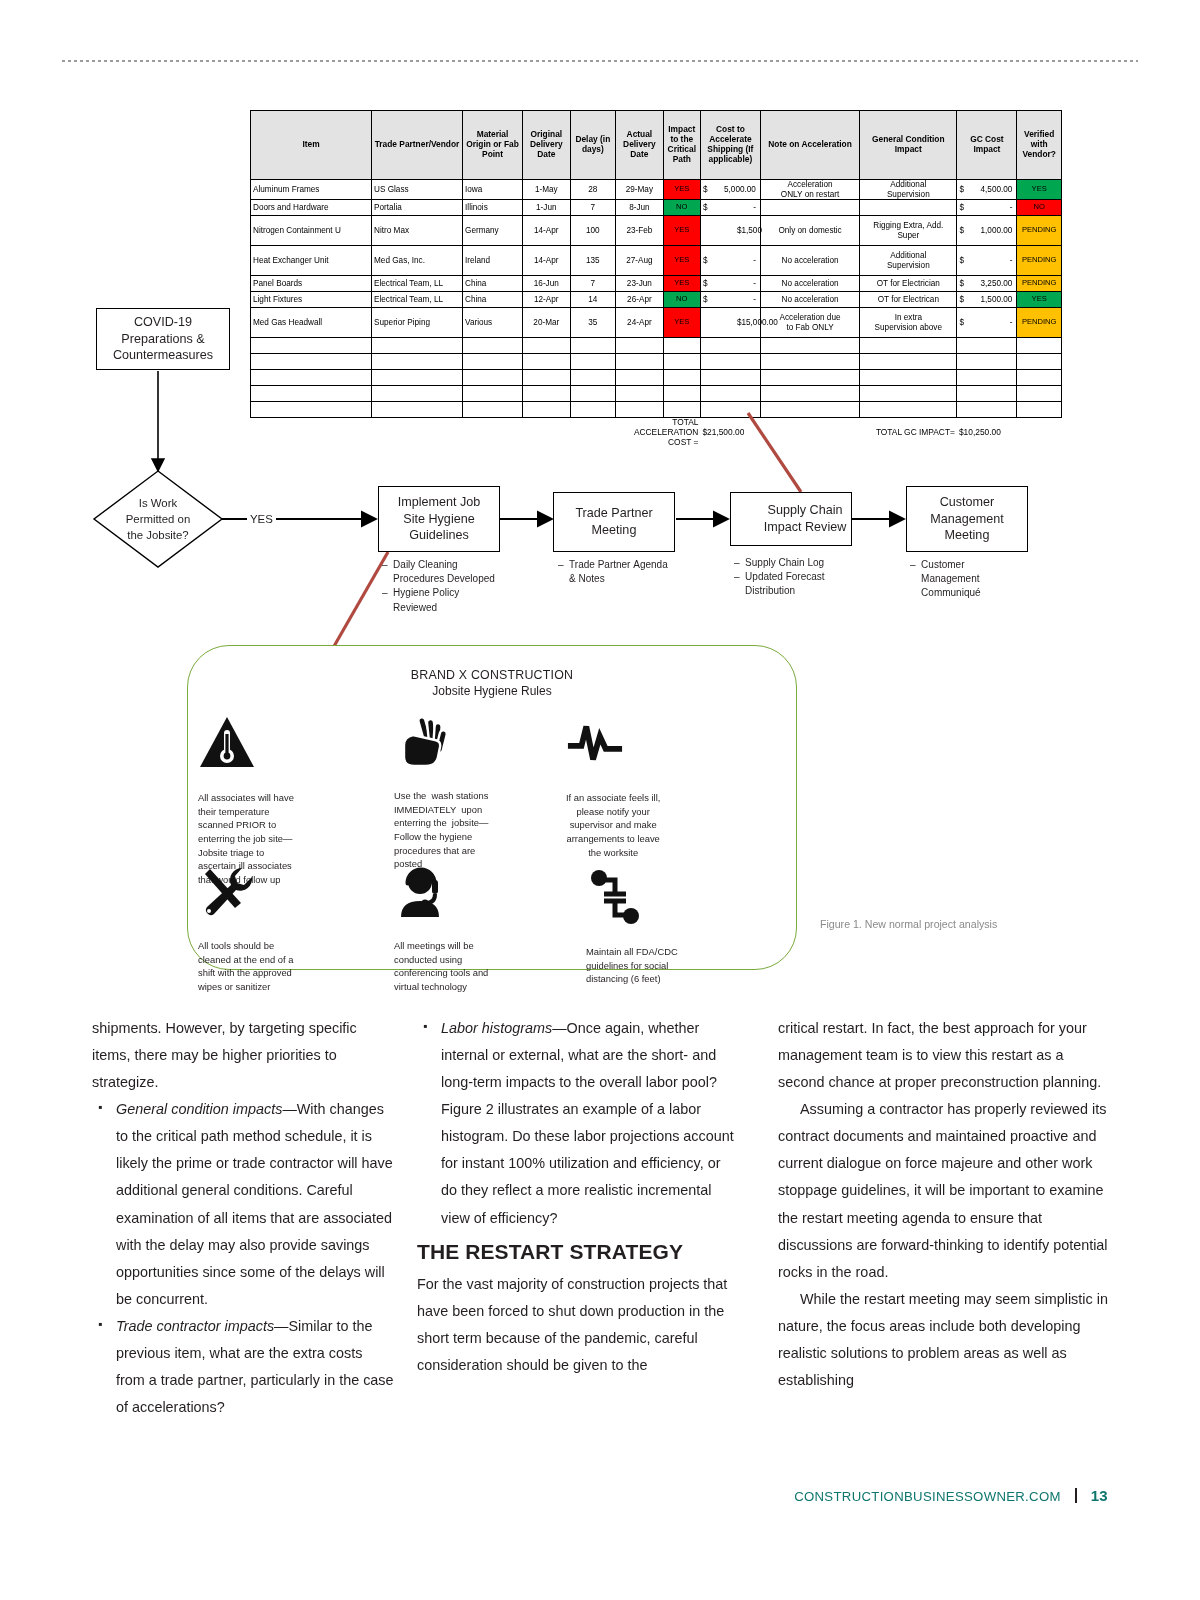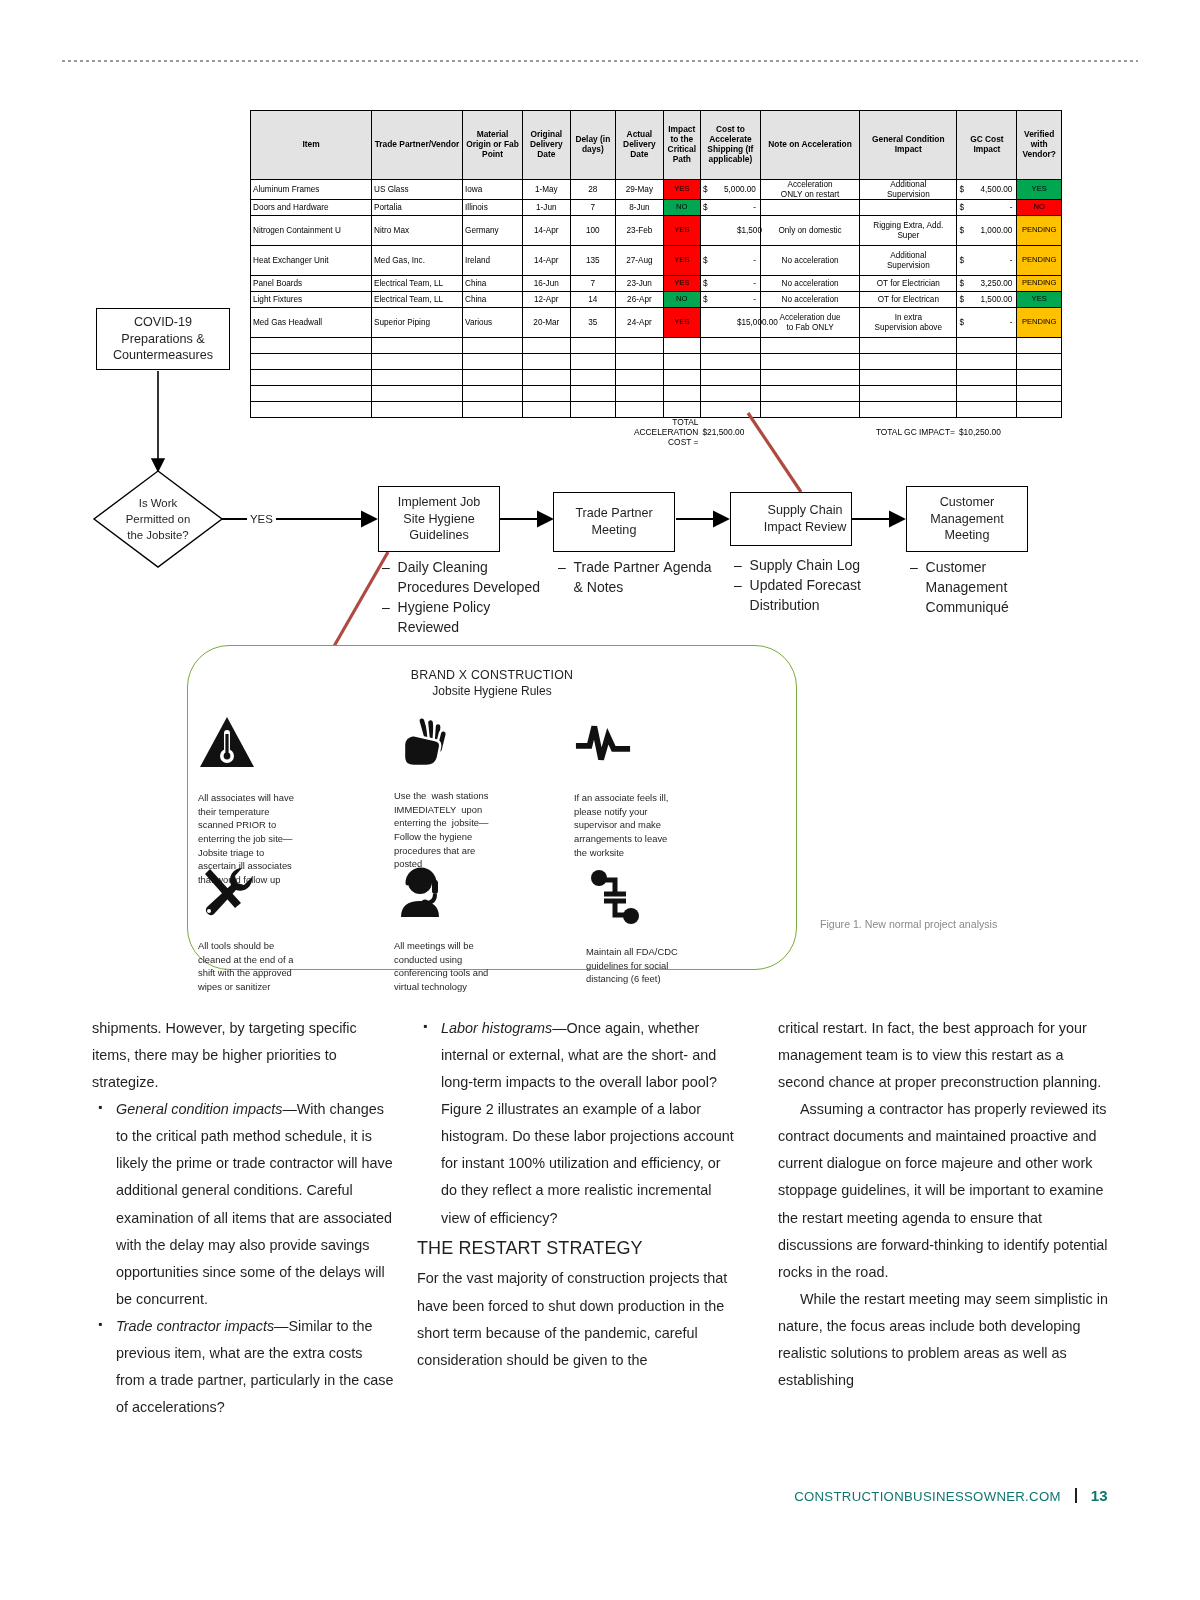--- a/index.html
+++ b/index.html
@@ -41,21 +41,21 @@
   
   col.w1{width:117px}col.w2{width:88px}col.w3{width:58px}col.w4{width:46px}
   col.w5{width:44px}col.w6{width:46px}col.w7{width:36px}col.w8{width:58px}
   col.w9{width:96px}col.w10{width:94px}col.w11{width:58px}col.w12{width:43px}
 
   
   .fc{position:absolute;left:0;top:0;width:1200px;height:1000px;}
   .box{position:absolute;border:1.6px solid #000;background:#fff;
     display:flex;align-items:center;justify-content:center;text-align:center;
     font-size:12.6px;line-height:1.32;color:#231f20;padding:4px 6px;box-sizing:border-box;}
-  .bullets{position:absolute;font-size:14px;line-height:1.42;color:#231f20;}
+  .bullets{position:absolute;font-size:10px;line-height:1.42;color:#231f20;}
   .diamond{position:absolute;width:128px;height:96px;}
   .diamond .dtxt{position:absolute;inset:0;display:flex;flex-direction:column;
     align-items:center;justify-content:center;font-size:11.4px;line-height:1.42;text-align:center;}
 
   
   .card{position:absolute;left:187px;top:645px;width:610px;height:325px;
     border:1.6px solid #7aa93c;border-radius:42px;background:#fff;box-sizing:border-box;}
   .card-title{position:absolute;left:0;right:0;top:22px;text-align:center;}
   .card-title .l1{font-size:12.4px;font-weight:normal;letter-spacing:.2px;}
   .card-title .l2{font-size:12px;margin-top:2px;}
@@ -66,21 +66,21 @@
   .caption{position:absolute;left:820px;top:918px;font-size:10.6px;color:#8a8a8a;}
 
   
   .cols{position:absolute;left:92px;top:1015px;width:1016px;height:420px;}
   .col{position:absolute;top:0;width:303px;font-size:14.4px;line-height:1.88;color:#231f20;}
   .col.c1{left:0;} .col.c2{left:325px;width:320px;} .col.c3{left:686px;width:330px;}
   .col p{margin:0;}
   .li{position:relative;padding-left:24px;}
   .li .bul{position:absolute;left:6px;top:0;font-size:12px;color:#231f20;}
   .ital{font-style:italic;}
-  .shead{font-weight:normal;font-size:18px;letter-spacing:.1px;margin-top:18px;margin-bottom:2px;}
+  .shead{font-weight:bold;font-size:21px;letter-spacing:.1px;margin-top:18px;margin-bottom:2px;}
   .indent{text-indent:22px;}
 
   
   .footer{position:absolute;left:0;right:0;top:1487px;text-align:right;padding-right:92px;
     font-size:13.2px;letter-spacing:.3px;color:#0f766e;}
   .footer .bar{display:inline-block;width:2px;height:15px;background:#231f20;
     vertical-align:-2px;margin:0 10px;}
   .footer .pg{font-weight:bold;font-size:15px;}
 </style>
 </head>
@@ -401,21 +401,21 @@
             <rect x="33" y="6" width="7" height="26" rx="3.5" transform="rotate(-6 36 19)"></rect>
             <rect x="39" y="10" width="7" height="25" rx="3.5" transform="rotate(4 42 22)"></rect>
             <rect x="43" y="17" width="7" height="23" rx="3.5" transform="rotate(14 46 28)"></rect>
             <path d="M18 22 q-9 2 -9 10 l0 12 q0 9 10 9 l12 0 q10 0 12 -9 l2 -10 q1 -6 -5 -7 l-22 -5 z"></path>
           </g>
         </svg>
       </div>
       <div class="txt">Use&nbsp;the&nbsp;&nbsp;wash&nbsp;stations<br>IMMEDIATELY&nbsp;&nbsp;upon<br>enterring&nbsp;the&nbsp;&nbsp;jobsite—<br>Follow&nbsp;the&nbsp;hygiene<br>procedures&nbsp;that&nbsp;are<br>posted</div>
     </div>
 
-    <div class="rule" style="left:386px;top:68px;width:206px;">
+    <div class="rule" style="left:378px;top:68px;width:206px;text-align:center;">
       <div class="ico">
         <svg width="60" height="54" viewBox="0 0 60 54">
           <polyline points="2,30 16,30 21,10 28,44 35,20 41,33 58,33" fill="none" stroke="#111" stroke-width="6" stroke-linejoin="miter"></polyline>
         </svg>
       </div>
       <div class="txt">If&nbsp;an&nbsp;associate&nbsp;feels&nbsp;ill,<br>please&nbsp;notify&nbsp;your<br>supervisor&nbsp;and&nbsp;make<br>arrangements&nbsp;to&nbsp;leave<br>the&nbsp;worksite</div>
     </div>
 
     <div class="rule" style="left:10px;top:216px;width:205px;">
       <div class="ico">

